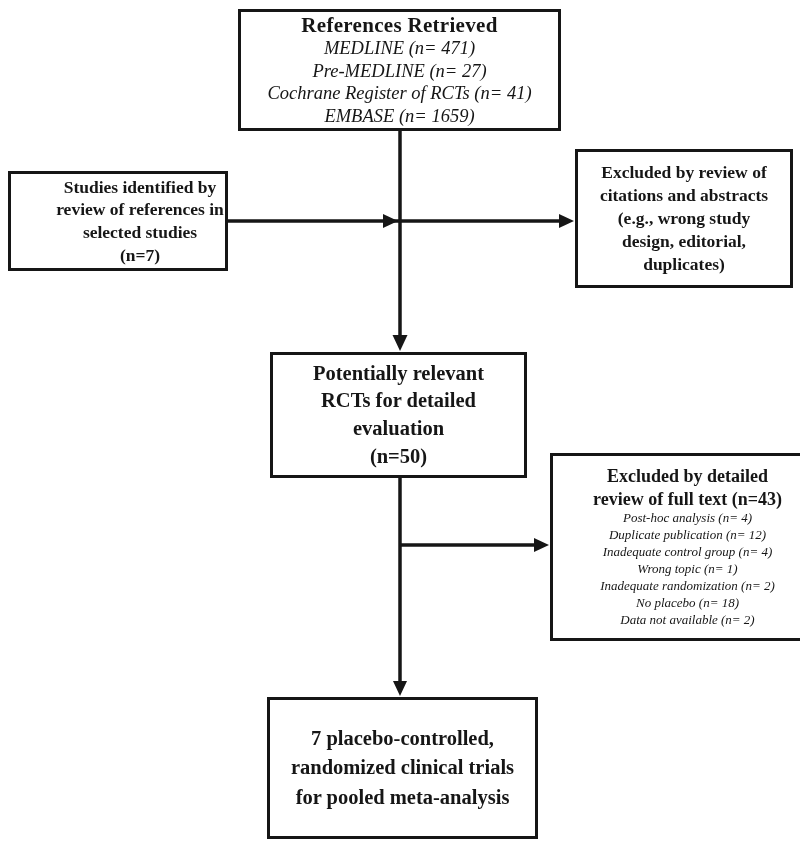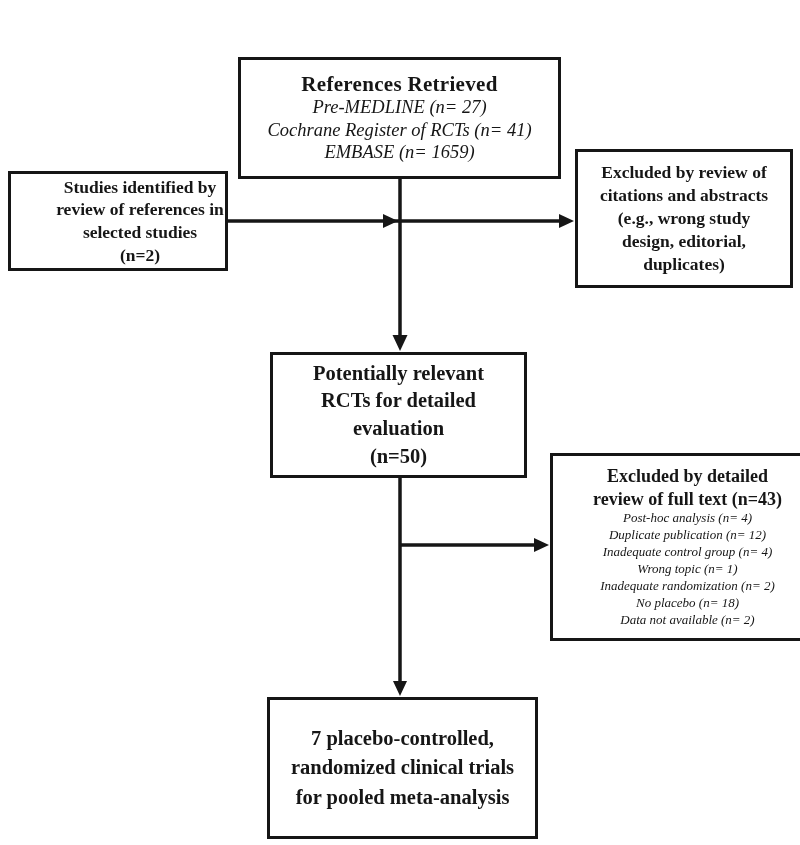--- a/index.html
+++ b/index.html
@@ -35,21 +35,21 @@
     display: flex;
     flex-direction: column;
     justify-content: center;
     align-items: center;
     text-align: center;
     z-index: 2;
   }
   .box .title { font-weight: bold; }
   .box .it    { font-style: italic; }
 
-  #box-top { left: 238px; top: 9px; width: 323px; height: 122px; margin-top: 48px; }
+  #box-top { left: 238px; top: 9px; width: 323px; height: 122px; }
   #box-top .title { font-size: 21px; line-height: 1.15; letter-spacing: .3px; }
   #box-top .it { font-size: 18.5px; line-height: 1.22; }
 
   #box-left { left: 8px; top: 171px; width: 220px; height: 100px;
               font-weight: bold; font-size: 17.5px; line-height: 1.3; padding-left: 44px; }
 
   #box-right-top { left: 575px; top: 149px; width: 218px; height: 139px;
                    font-weight: bold; font-size: 17.5px; line-height: 1.32; }
 
   #box-mid { left: 270px; top: 352px; width: 257px; height: 126px;
@@ -81,30 +81,31 @@
 
     <line x1="400" y1="478" x2="400" y2="682"></line>
     <polygon points="400,696 393,681 407,681"></polygon>
 
     <line x1="400" y1="545" x2="535" y2="545"></line>
     <polygon points="549,545 534,538 534,552"></polygon>
   </svg>
 
   <div class="box" id="box-top">
     <div class="title">References Retrieved</div>
+    <div class="it">MEDLINE (n= 471)</div>
     <div class="it">Pre-MEDLINE (n= 27)</div>
     <div class="it">Cochrane Register of RCTs (n= 41)</div>
     <div class="it">EMBASE (n= 1659)</div>
   </div>
 
   <div class="box" id="box-left">
     <div>Studies identified by</div>
     <div>review of references in</div>
     <div>selected studies</div>
-    <div>(n=2)</div>
+    <div>(n=7)</div>
   </div>
 
   <div class="box" id="box-right-top">
     <div>Excluded by review of</div>
     <div>citations and abstracts</div>
     <div>(e.g., wrong study</div>
     <div>design, editorial,</div>
     <div>duplicates)</div>
   </div>
 

